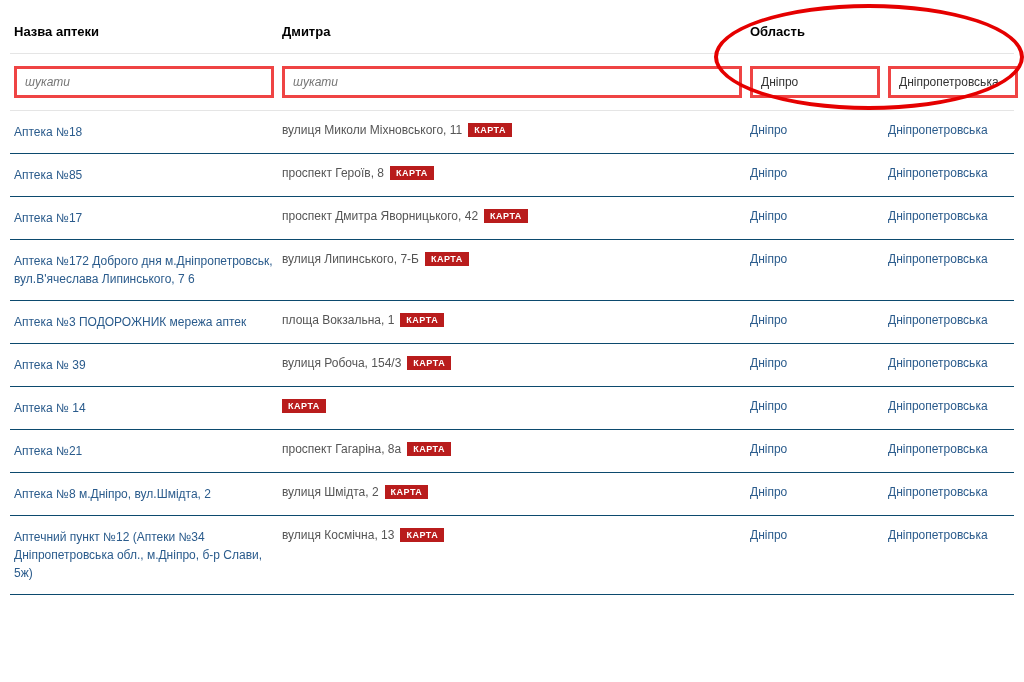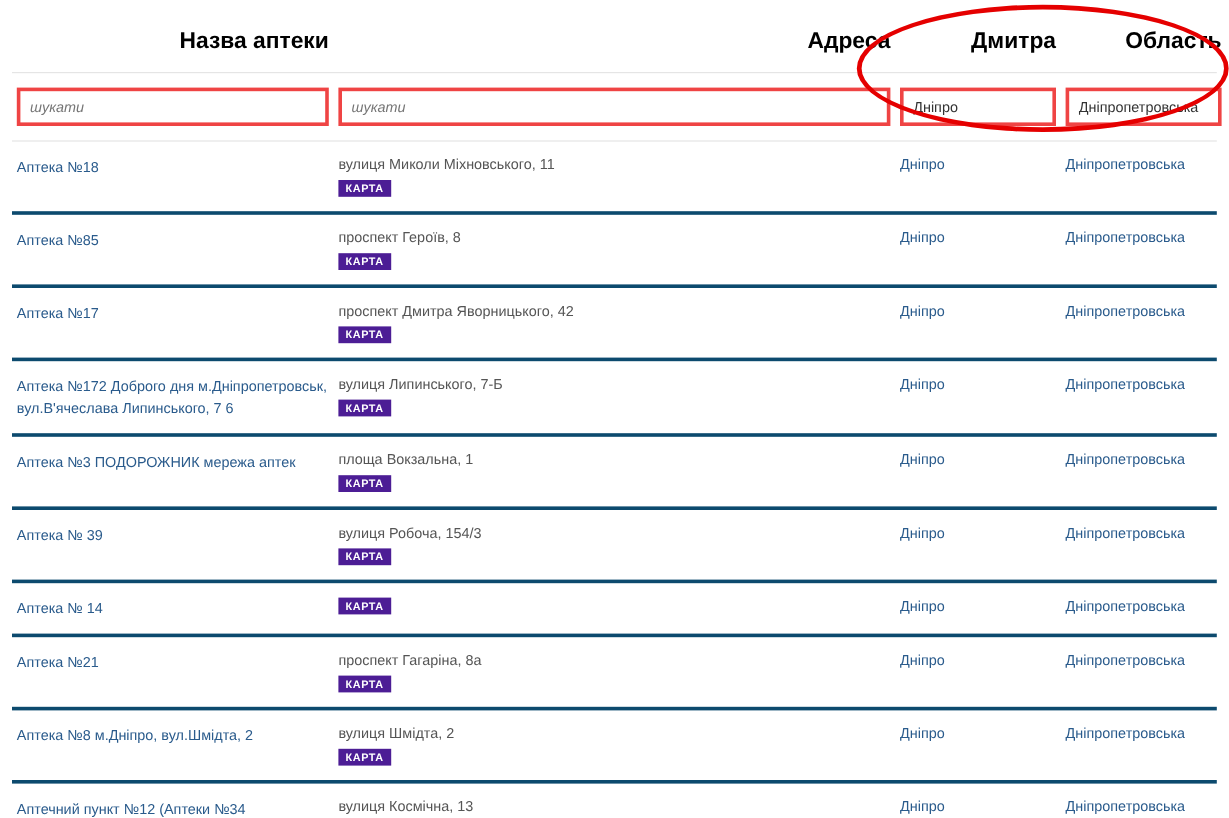--- a/index.html
+++ b/index.html
@@ -14,23 +14,23 @@
     }
     .header-row, .filter-row, .data-row {
       display: grid;
       grid-template-columns: 260px 460px 130px 130px;
       gap: 8px;
       align-items: start;
       padding: 8px 4px;
     }
     .header-row {
       font-weight: bold;
-      font-size: 19px;
+      font-size: 13px;
       color: #000;
-      text-align: right;
+      text-align: left;
       border-bottom: 1px solid #e5e5e5;
       padding: 14px 4px;
     }
     .filter-row {
       border-bottom: 1px solid #e5e5e5;
       padding: 12px 4px;
     }
     .filter-row input {
       width: 100%;
       padding: 6px 8px;
@@ -38,41 +38,40 @@
       font-size: 12px;
       font-style: italic;
       color: #888;
       outline: none;
     }
     .filter-row input.has-value {
       font-style: normal;
       color: #333;
     }
     .data-row {
-      border-bottom: 3px solid #0c4a6e;
+      border-bottom: 1px solid #0c4a6e;
       padding: 12px 4px;
       align-items: flex-start;
     }
     .pharmacy-name {
       color: #2a5b8c;
       font-size: 12px;
       line-height: 1.5;
     }
     .address-cell {
       display: flex;
-      flex-direction: column;
       gap: 6px;
     }
     .address-text {
       color: #555;
       font-size: 12px;
     }
     .map-badge {
       display: inline-block;
-      background: #4c1d95;
+      background: #b91c1c;
       color: #fff;
       font-size: 9px;
       font-weight: bold;
       padding: 2px 6px;
       letter-spacing: 0.5px;
       cursor: pointer;
       width: fit-content;
     }
     .city-cell, .region-cell {
       color: #2a5b8c;
@@ -90,21 +89,20 @@
       z-index: 10;
     }
   </style>
 </head>
 <body>
 
 <div class="annotation-ellipse"></div>
 
 <div class="header-row">
   <div>Назва аптеки</div>
-  <div>Адреса</div>
   <div>Дмитра</div>
   <div>Область</div>
 </div>
 
 <div class="filter-row">
   <input type="text" placeholder="шукати" style="">
   <input type="text" placeholder="шукати" style="">
   <input type="text" class="has-value" value="Дніпро" style="">
   <input type="text" class="has-value" value="Дніпропетровська" style="">
 </div>

